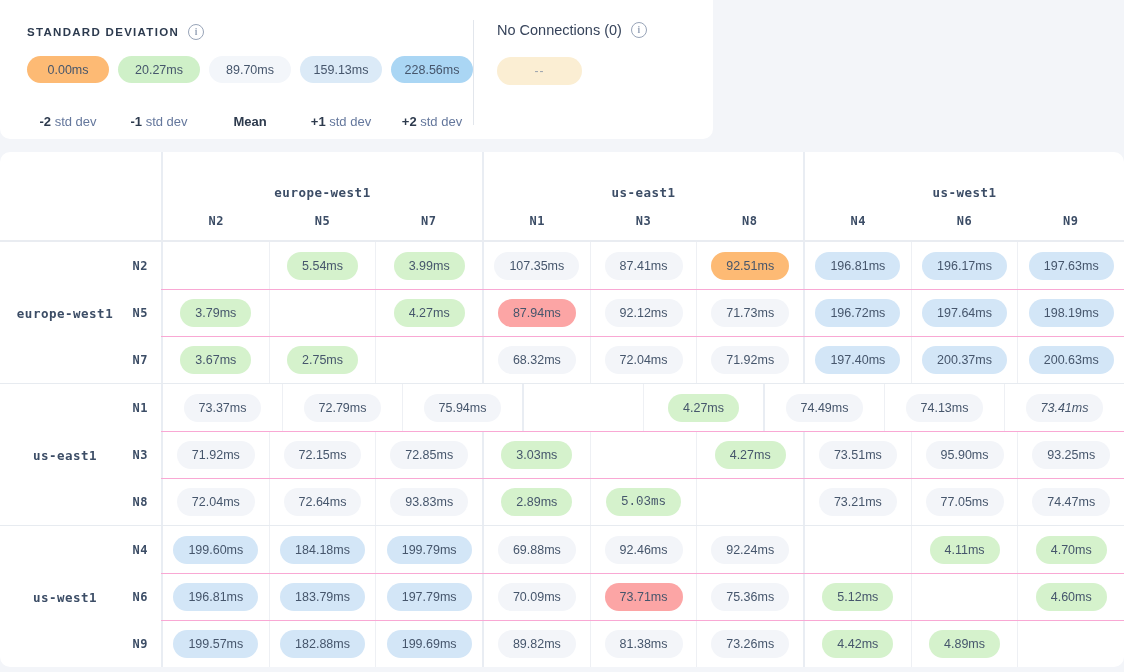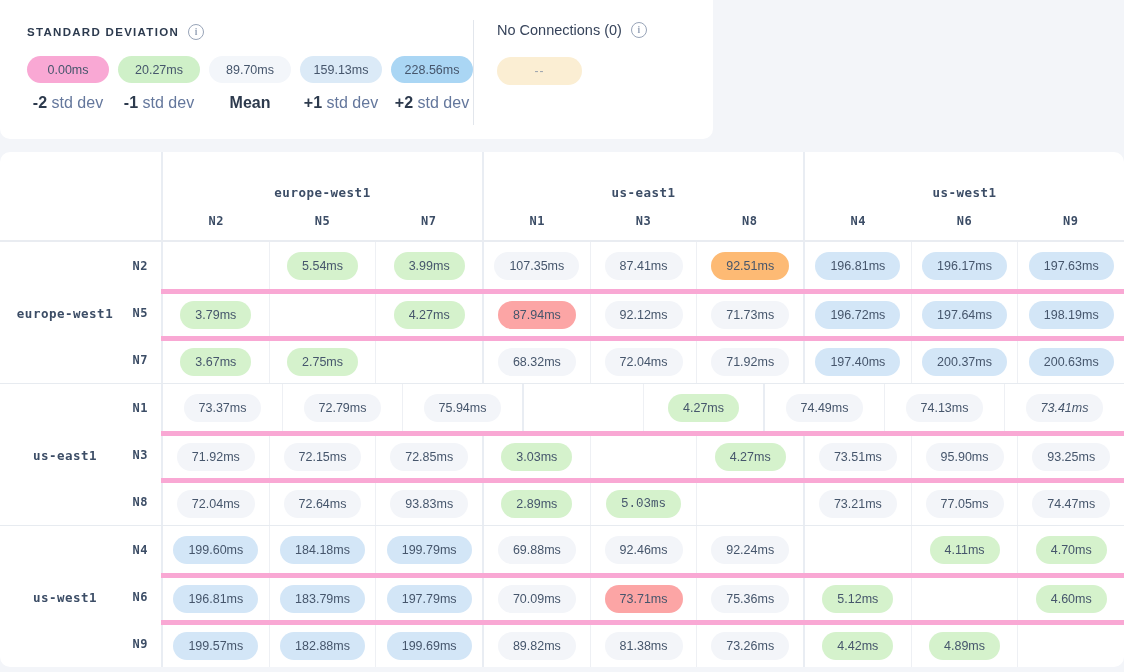--- a/index.html
+++ b/index.html
@@ -30,21 +30,21 @@
     font-size:9.5px; color:#98a4b8; font-weight:bold;
     font-family:"Liberation Serif", serif; cursor:pointer; flex:0 0 auto;
   }
   .pills-row { display:flex; gap:9px; margin-top:16px; }
   .lg-pill {
     width:82px; height:27px; border-radius:14px;
     display:flex; align-items:center; justify-content:center;
     font-size:12.5px; color:#46566c;
   }
   .labels-row { display:flex; gap:9px; margin-top:11px; }
-  .lg-label { width:82px; text-align:center; font-size:16px; color:#64779c; }
+  .lg-label { width:82px; text-align:center; font-size:13px; color:#64779c;margin-top:20px; }
   .lg-label b { color:#2d3a4d; }
   .v-divider { width:1px; background:#e2e6ec; margin:20px 0 14px 0; }
   .noconn-section { padding:22px 0 0 23px; }
   .noconn-title { font-size:14.5px; color:#36435a; }
   .noconn-pill {
     margin-top:19px; width:85px; height:28px; border-radius:14px;
     display:flex; align-items:center; justify-content:center;
     font-size:12px; letter-spacing:1px; color:#9aa2ad;
   }
   
@@ -71,42 +71,42 @@
     position:absolute; left:0; top:50%; transform:translateY(-50%);
     width:130px; text-align:center; font-size:12.5px; letter-spacing:0.5px;
   }
   .mb-row { display:flex; height:47px; }
   .mb-rowhead {
     width:161px; flex:0 0 auto; text-align:right; padding-right:13px;
     display:flex; align-items:center; justify-content:flex-end;
     font-size:12px; letter-spacing:0.5px;
   }
   .mb-cells { flex:1; display:flex; }
-  .mb-cells.inner-top { border-top:5px solid #f9a8d4; }
+  .mb-cells.inner-top { border-top:1px solid #f9a8d4; }
   .mb-cell {
     flex:1; display:flex; align-items:center; justify-content:center;
     border-left:1px solid #eef0f4;
   }
   .mb-cell.gb { border-left:2px solid #e9edf3; }
   .pill {
     display:inline-block; padding:7px 15px; border-radius:15px;
     font-size:12.5px; color:#46566c; cursor:pointer; white-space:nowrap;
   }
 </style>
 </head>
 <body>
 
 <div class="legend-card">
   <div class="std-section">
     <div class="sec-title-row">
       <span class="sec-title">STANDARD DEVIATION</span>
       <span class="info-icon">i</span>
     </div>
     <div class="pills-row" id="legend-pills">
-        <div class="lg-pill" style="background: #f9a8d4;">0.00ms</div>
+        <div class="lg-pill" style="background: #fdba74;">0.00ms</div>
         <div class="lg-pill" style="background: rgb(207, 240, 200);">20.27ms</div>
         <div class="lg-pill" style="background: rgb(243, 246, 250);">89.70ms</div>
         <div class="lg-pill" style="background: rgb(219, 234, 247);">159.13ms</div>
         <div class="lg-pill" style="background: rgb(170, 214, 244);">228.56ms</div>
       </div>
     <div class="labels-row" id="legend-labels">
         <div class="lg-label"><b>-2</b> std dev</div>
         <div class="lg-label"><b>-1</b> std dev</div>
         <div class="lg-label"><b>Mean</b></div>
         <div class="lg-label"><b>+1</b> std dev</div>

